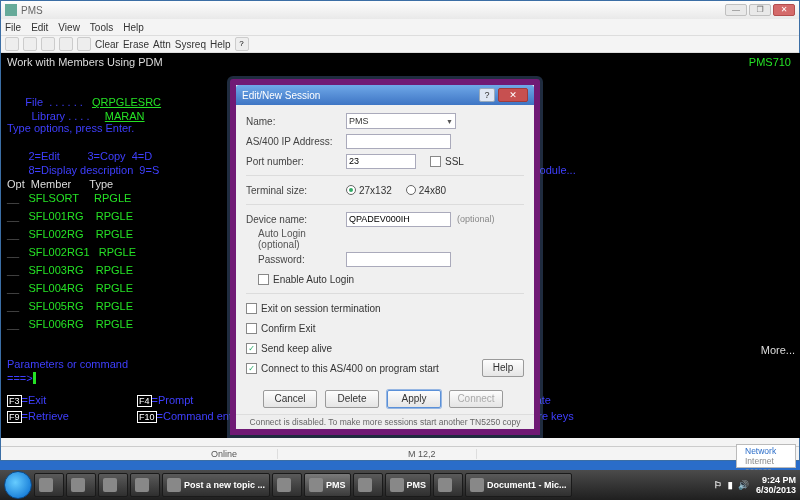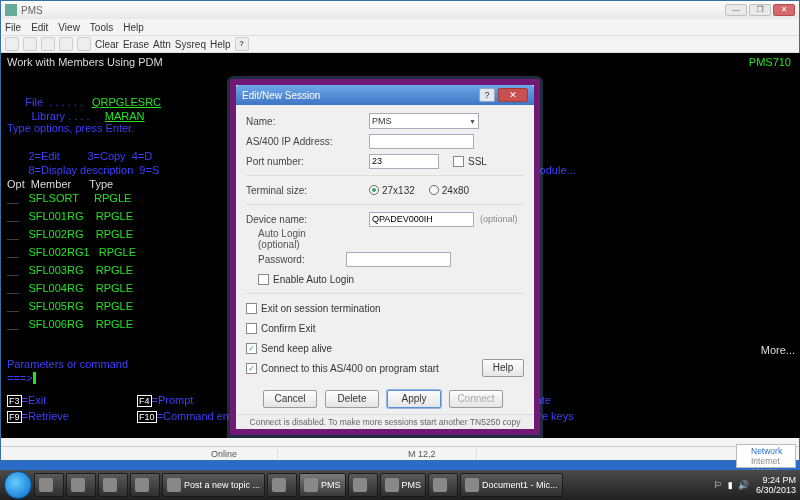--- a/index.html
+++ b/index.html
@@ -32,46 +32,46 @@
   .sbcell { padding:0 40px; border-right:1px solid #ddd; }
 
   
   .dialog { position:absolute; top:79px; left:230px; width:310px; background:#f0f0f0; border:6px solid #701a75; border-radius:3px 3px 0 0; box-shadow:0 0 0 3px rgba(90,125,181,0.35); font-size:10px; color:#333; }
   .dtitle { height:20px; background:linear-gradient(#6fa8e8,#3e75c4); color:#fff; display:flex; align-items:center; padding:0 6px; border-radius:3px 3px 0 0; }
   .dtitle .spacer { flex:1; }
   .dclose { width:30px; height:14px; background:#c75050; color:#fff; border:1px solid #a03a3a; border-radius:2px; font-size:9px; line-height:12px; text-align:center; }
   .dhelp { width:16px; height:14px; background:#e0e8f4; color:#333; border:1px solid #9ab; border-radius:2px; font-size:9px; line-height:12px; text-align:center; margin-right:3px;}
   .dbody { padding:6px 10px 6px 10px; }
   .drow { display:flex; align-items:center; height:20px; }
-  .drow label { width:123px; color:#444; }
+  .drow label { width:100px; color:#444; }
   .drow .sublabel { width:100px; color:#444; padding-left:12px; }
   .txt { width:105px; height:15px; border:1px solid #aab; background:#fff; font-size:9px; padding:0 2px; }
   .txt.sm { width:70px; }
   .cmb { width:110px; height:16px; border:1px solid #aab; background:#fff; font-size:9px; padding:0 2px; display:flex; align-items:center; justify-content:space-between; }
   .cmb .arrow { font-size:7px; color:#555; }
   .chk { width:11px; height:11px; border:1px solid #888; background:#fff; margin-right:4px; display:inline-flex; align-items:center; justify-content:center; font-size:8px; color:#2a6; }
   .radio { width:10px; height:10px; border:1px solid #666; border-radius:50%; background:#fff; margin-right:3px; display:inline-flex; align-items:center; justify-content:center; }
   .radio.on::after { content:""; width:4px; height:4px; background:#3a6; border-radius:50%; }
   .optnote { color:#888; font-size:9px; margin-left:6px; }
   .sep { height:1px; background:#dcdcdc; margin:4px 0; }
   .dbuttons { display:flex; gap:8px; padding:6px 10px; justify-content:flex-start;margin-left:17px; }
   .btn { width:54px; height:18px; background:linear-gradient(#fdfdfd,#e5e5e5); border:1px solid #9a9a9a; border-radius:2px; font-size:10px; line-height:16px; text-align:center; color:#333; }
   .btn.primary { border-color:#5a90d8; box-shadow:0 0 0 1px rgba(90,144,216,.6); }
   .btn.disabled { color:#aaa; }
   .dfoot { background:#eee; border-top:1px solid #ddd; font-size:8.5px; color:#666; padding:2px 8px; text-align:center; }
 
   
-  .taskbar { position:absolute; bottom:0; left:0; width:800px; height:30px; background:linear-gradient(#4b4b4b,#1f1f1f); display:flex; align-items:center; padding:0 4px; gap:2px; }
+  .taskbar { position:absolute; bottom:0; left:0; width:800px; height:30px; background:linear-gradient(#4b4b4b,#1f1f1f); display:flex; align-items:center; padding:0 4px; gap:2px;font-weight:bold; }
   .start { width:28px; height:28px; border-radius:50%; background:radial-gradient(circle at 40% 40%, #6cf, #06c); border:1px solid #0a4a8a; }
   .tb { height:24px; min-width:30px; padding:0 4px; background:linear-gradient(#5a5a5a,#2f2f2f); border:1px solid #1a1a1a; border-radius:2px; display:flex; align-items:center; gap:3px; font-size:9px; color:#fff; }
   .tb.active { background:linear-gradient(#7a7a7a,#3a3a3a); }
   .tb .ico { width:14px; height:14px; background:#888; border-radius:2px; }
   .tray { margin-left:auto; display:flex; align-items:center; gap:6px; color:#fff; font-size:9px; }
   .traytxt { text-align:right; line-height:10px; }
-  .netbox { position:absolute; right:4px; bottom:32px; width:60px; height:24px; background:#fff; border:1px solid #bbb; font-size:8.5px; color:#2a6dc9; padding:1px 14px; line-height:10px; }
+  .netbox { position:absolute; right:4px; bottom:32px; width:60px; height:24px; background:#fff; border:1px solid #bbb; font-size:8.5px; color:#2a6dc9; padding:1px 8px; line-height:10px; }
 </style>
 </head>
 <body>
 
 <div class="appwin">
   <div class="titlebar">
     <span style="width:12px;height:12px;background:#6a9;"></span>
     <span style="margin-left:4px;">PMS</span>
     <span class="spacer"></span>
     <div class="wbtn">—</div>

